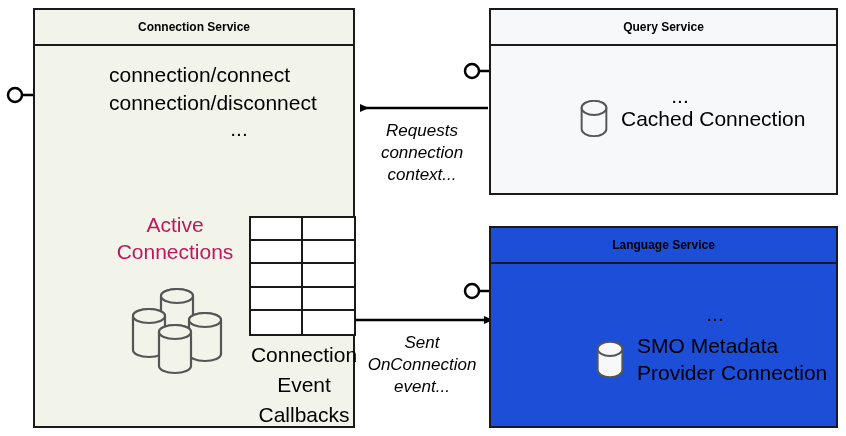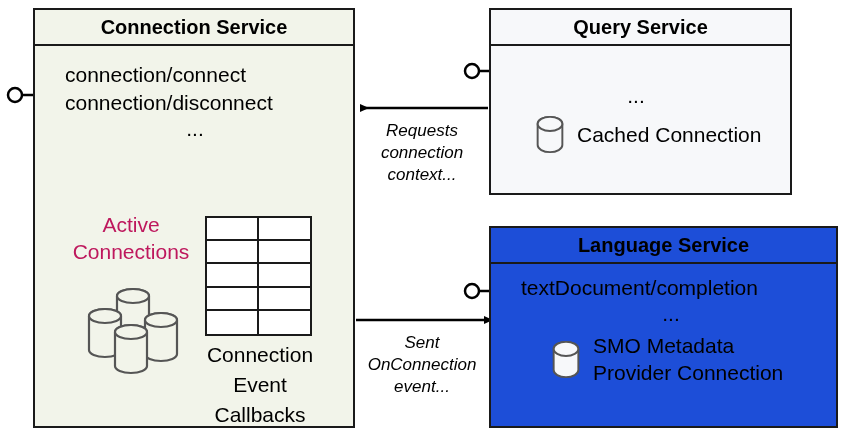--- a/index.html
+++ b/index.html
@@ -35,45 +35,46 @@
   .comp-connection {
     left: 33px;
     top: 8px;
     width: 322px;
     height: 420px;
     background: #f2f4ea;
   }
   .comp-query {
     left: 489px;
     top: 8px;
-    width: 303px;
+    width: 349px;
     height: 187px;
     background: #f7f8fa;
   }
   .comp-language {
     left: 489px;
     top: 226px;
     width: 349px;
     height: 202px;
     background: #1d4ed8;
   }
   .comp-header {
     box-sizing: border-box;
     border-bottom: 2px solid #1a1a1a;
     text-align: center;
     font-weight: bold;
     color: #000000;
-    font-size: 20px;
+    font-size: 12px;
     line-height: 34px;
     height: 36px;
     flex: 0 0 auto;
   }
   .comp-body {
     position: relative;
     flex: 1 1 auto;
+    margin-left: 44px;
   }
   
   .api-list {
     position: absolute;
     color: #000000;
     font-size: 21px;
     line-height: 28px;
     white-space: pre;
   }
   .conn-api {
@@ -172,21 +173,21 @@
   }
   
   .artifact-row {
     position: absolute;
     display: flex;
     align-items: center;
     gap: 12px;
   }
   .query-artifact {
     left: 44px;
-    top: 68px;
+    top: 52px;
   }
   .lang-artifact {
     left: 60px;
     top: 68px;
   }
   .artifact-text {
     font-size: 21px;
     line-height: 27px;
     color: #000000;
     white-space: pre-line;
@@ -307,21 +308,20 @@
           </g>
         </svg>
         <span class="artifact-text">Cached Connection</span>
       </div>
     </div>
   </div>
 
   <div class="component comp-language">
     <div class="comp-header">Language Service</div>
     <div class="comp-body">
-      <div class="api-list lang-api">textDocument/completion</div>
       <div class="lang-ellipsis">...</div>
 
       <div class="artifact-row lang-artifact">
         <svg viewBox="0 0 34 46" width="30" height="41">
           <g fill="#f7f8fa" stroke="#555555" stroke-width="2.2">
             <path d="M3,11 a14,8 0 0 1 28,0 L31,35 a14,8 0 0 1 -28,0 z"></path>
             <ellipse cx="17" cy="11" rx="14" ry="8"></ellipse>
           </g>
         </svg>
         <span class="artifact-text">SMO Metadata

